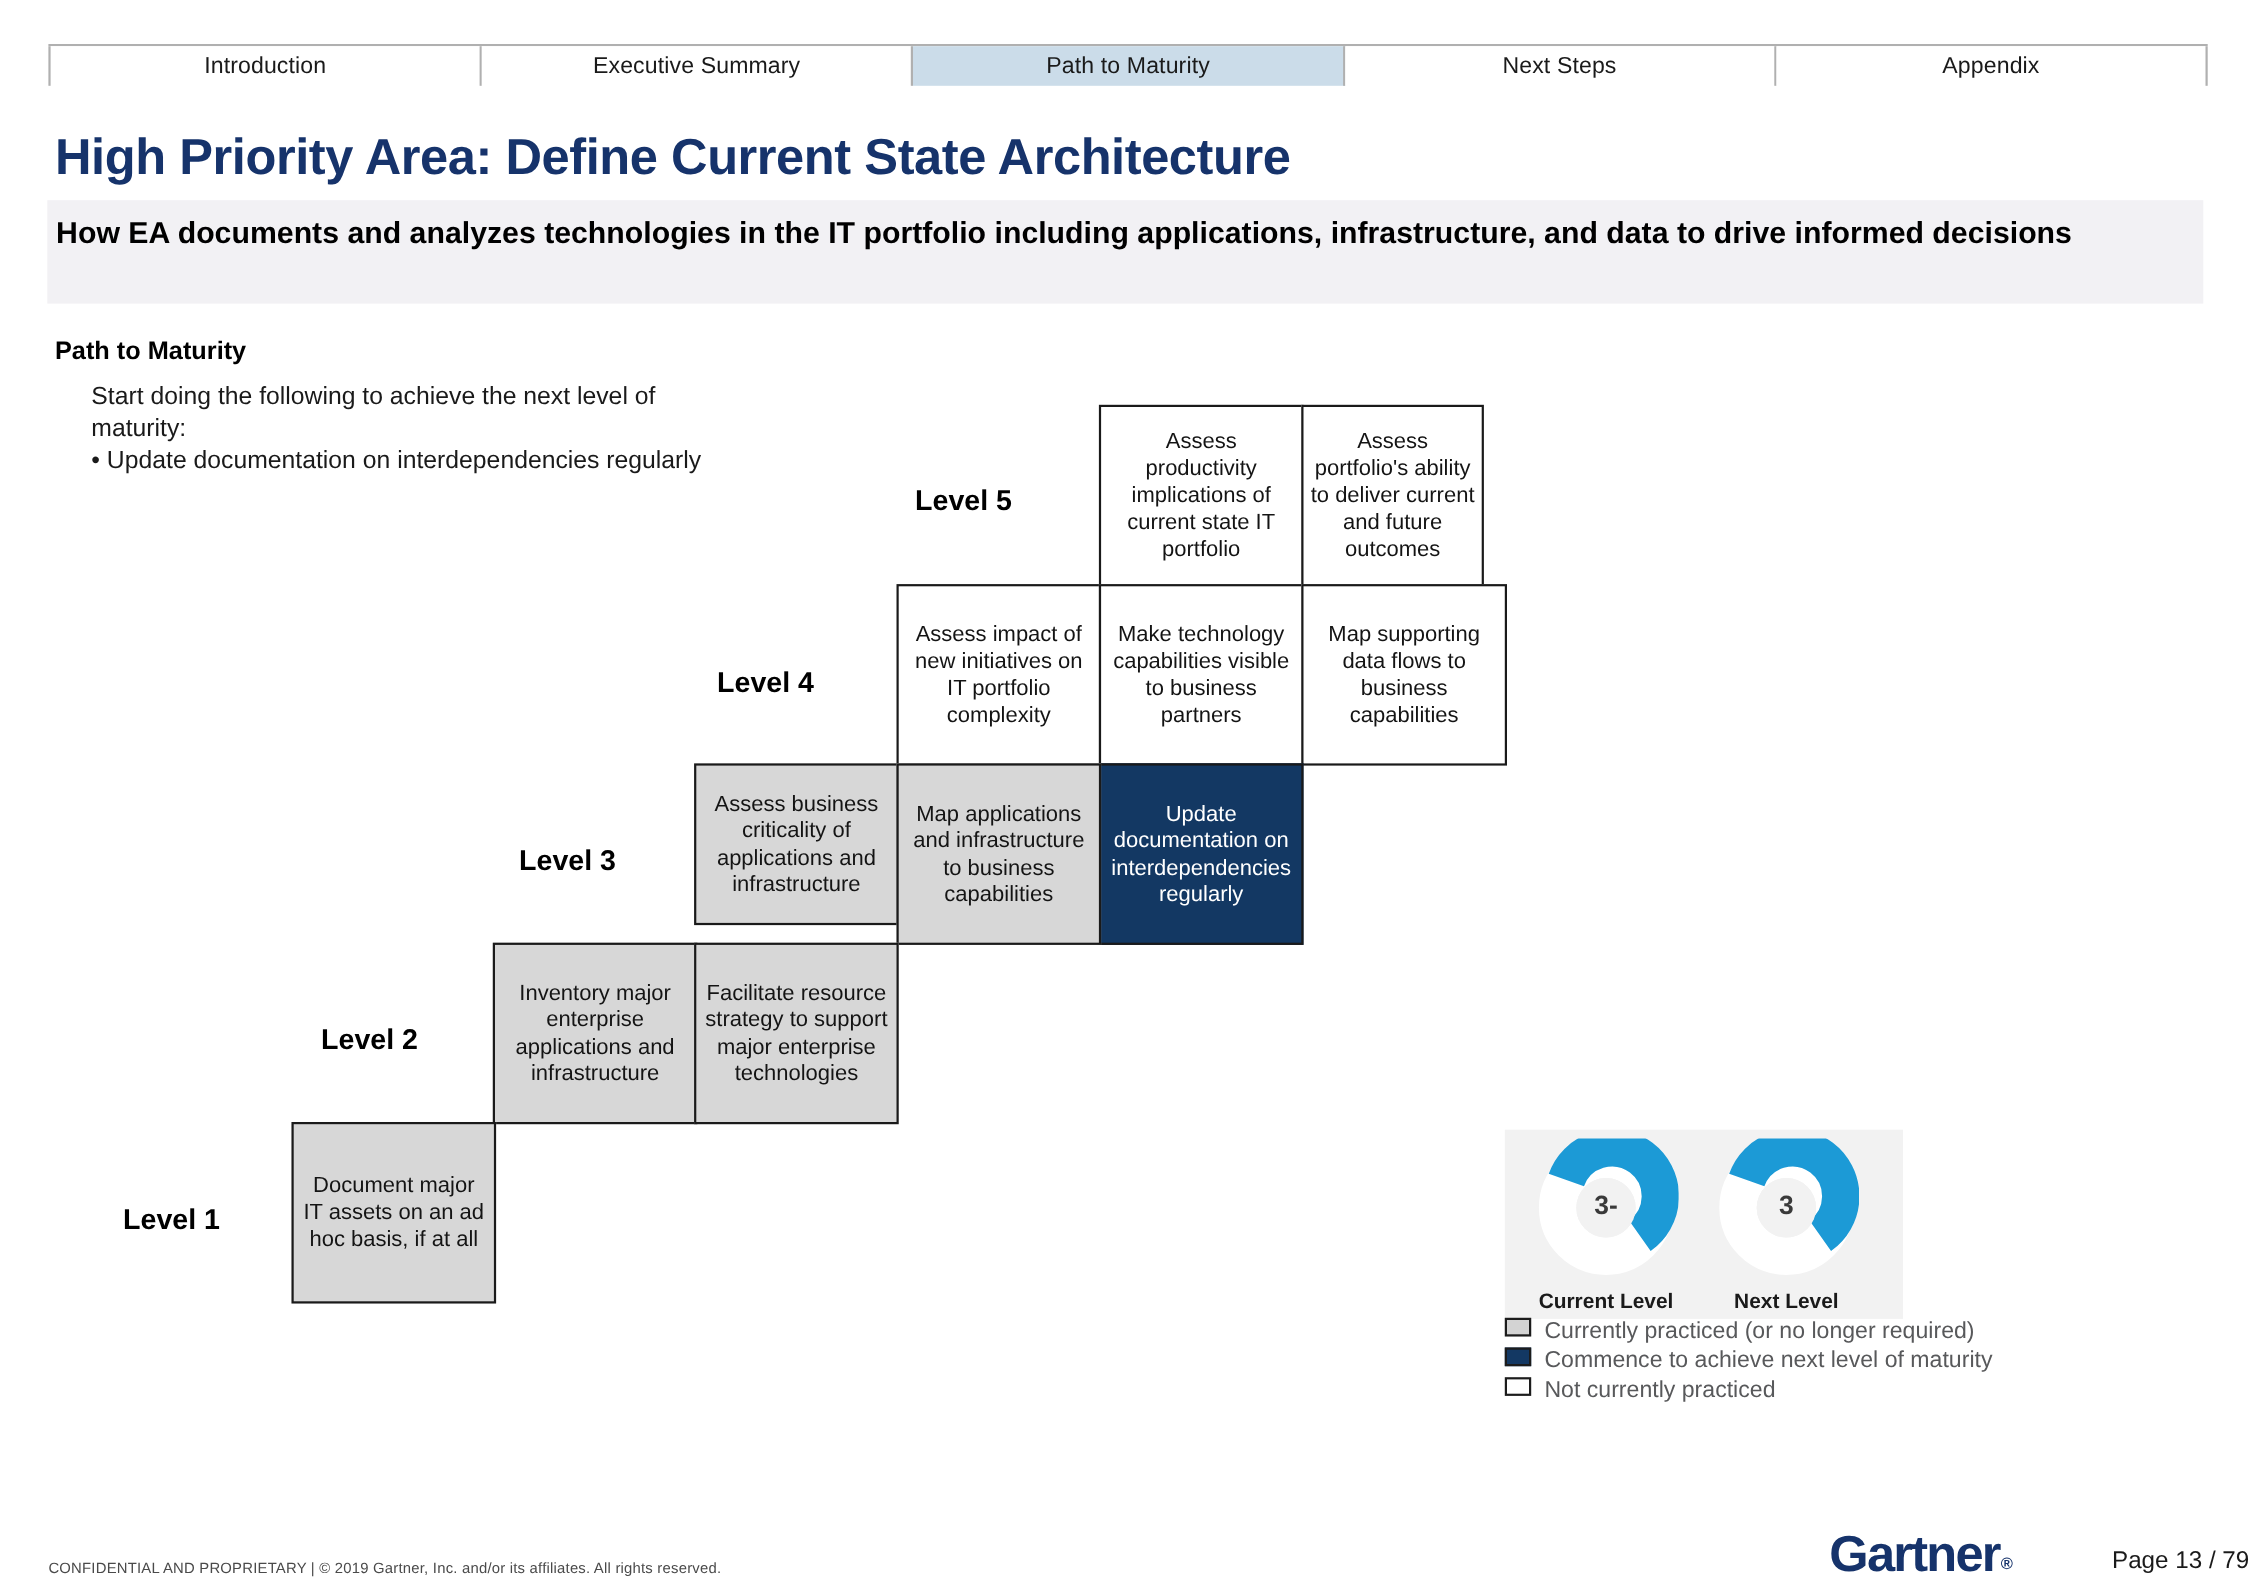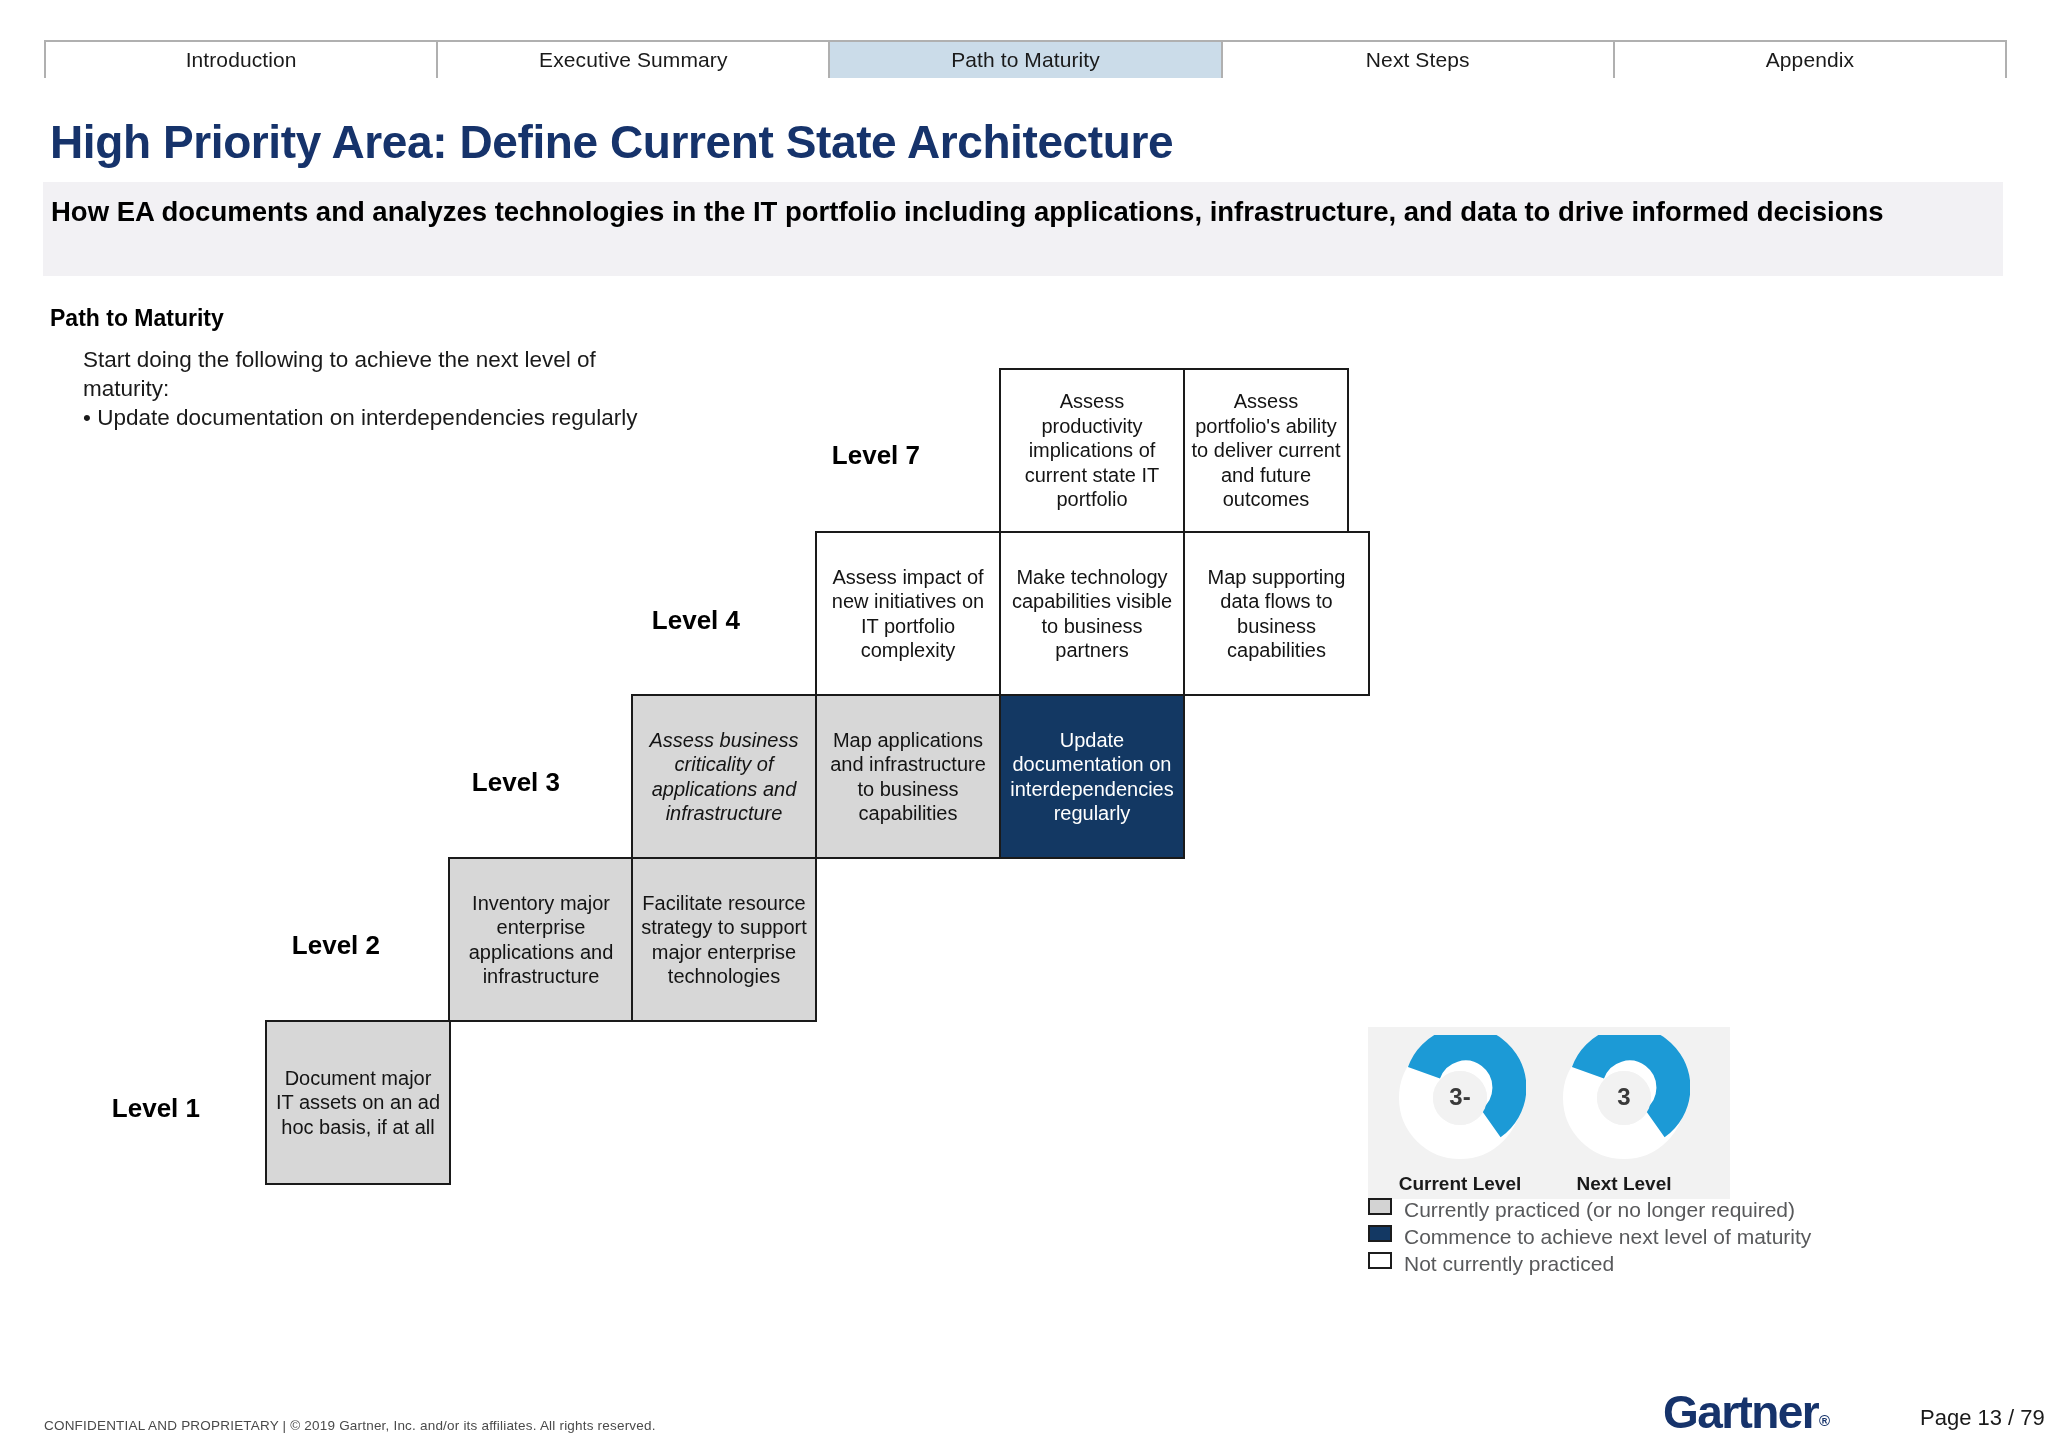--- a/index.html
+++ b/index.html
@@ -260,41 +260,41 @@
 
 <div class="section-label">Path to Maturity</div>
 
 <div class="narrative">
   <div>Start doing the following to achieve the next level of maturity:</div>
   <div>• Update documentation on interdependencies regularly</div>
 </div>
 
 <div class="stair">
 
-  <div class="lvl-label" style="left:740px; top:440px; width:180px;">Level 7</div>
+  <div class="lvl-label" style="left:740px; top:440px; width:180px;">Level 5</div>
   <div class="cell notprac" style="left:999px; top:368px; width:186px; height:165px;">
     <span>Assess productivity implications of current state IT portfolio</span>
   </div>
   <div class="cell notprac" style="left:1183px; top:368px; width:166px; height:165px;">
     <span>Assess portfolio's ability to deliver current and future outcomes</span>
   </div>
 
   <div class="lvl-label" style="left:560px; top:605px; width:180px;">Level 4</div>
   <div class="cell notprac" style="left:815px; top:531px; width:186px; height:165px;align-items:center;">
     <span>Assess impact of new initiatives on IT portfolio complexity</span>
   </div>
   <div class="cell notprac" style="left:999px; top:531px; width:186px; height:165px;">
     <span>Make technology capabilities visible to business partners</span>
   </div>
   <div class="cell notprac" style="left:1183px; top:531px; width:187px; height:165px;">
     <span>Map supporting data flows to business capabilities</span>
   </div>
 
   <div class="lvl-label" style="left:380px; top:767px; width:180px;">Level 3</div>
-  <div class="cell practiced" style="left:631px; top:694px; width:186px; height:165px;font-style:italic;">
+  <div class="cell practiced" style="left:631px; top:694px; width:186px; height:147px;">
     <span>Assess business criticality of applications and infrastructure</span>
   </div>
   <div class="cell commence" style="left:999px; top:694px; width:186px; height:165px;">
     <span>Update documentation on interdependencies regularly</span>
   </div>
   <div class="cell practiced" style="left:815px; top:694px; width:186px; height:165px;">
     <span>Map applications and infrastructure to business capabilities</span>
   </div>
 
   <div class="lvl-label" style="left:200px; top:930px; width:180px;text-align:right;">Level 2</div>

